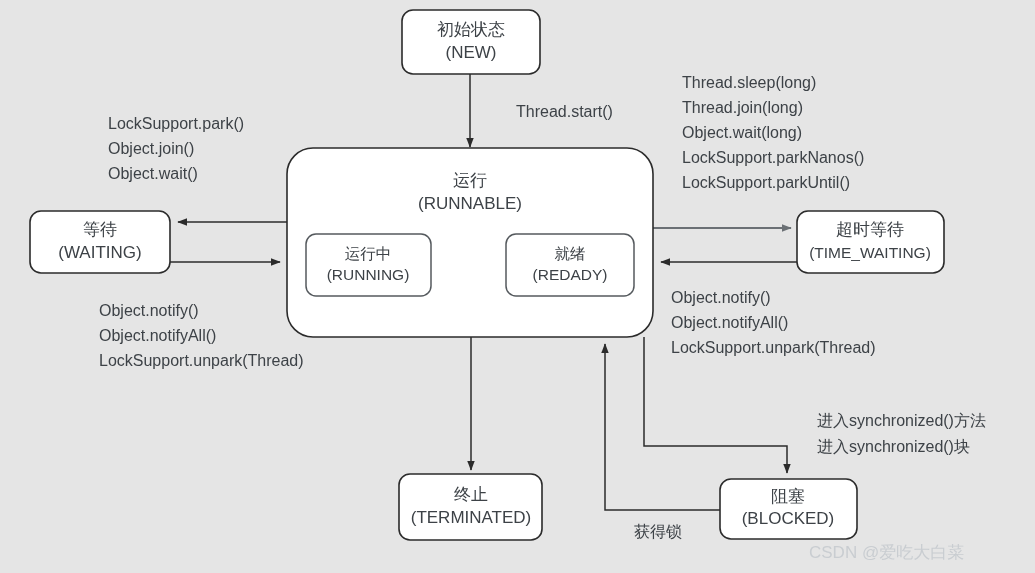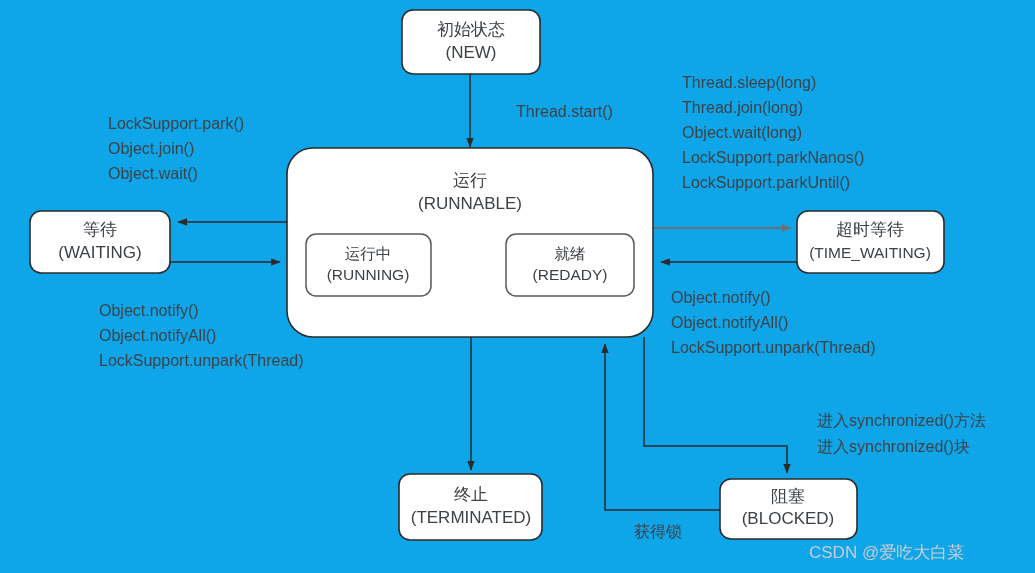--- a/index.html
+++ b/index.html
@@ -4,21 +4,21 @@
 <style>
   html, body {
     margin: 0;
     padding: 0;
     background: #ffffff;
   }
   #canvas {
     position: relative;
     width: 1035px;
     height: 573px;
-    background: #0ea5e9;
+    background: #e5e5e5;
     font-family: "Liberation Sans", "DejaVu Sans", sans-serif;
     overflow: hidden;
   }
   svg.diagram {
     position: absolute;
     top: 0;
     left: 0;
     width: 1035px;
     height: 573px;
   }

